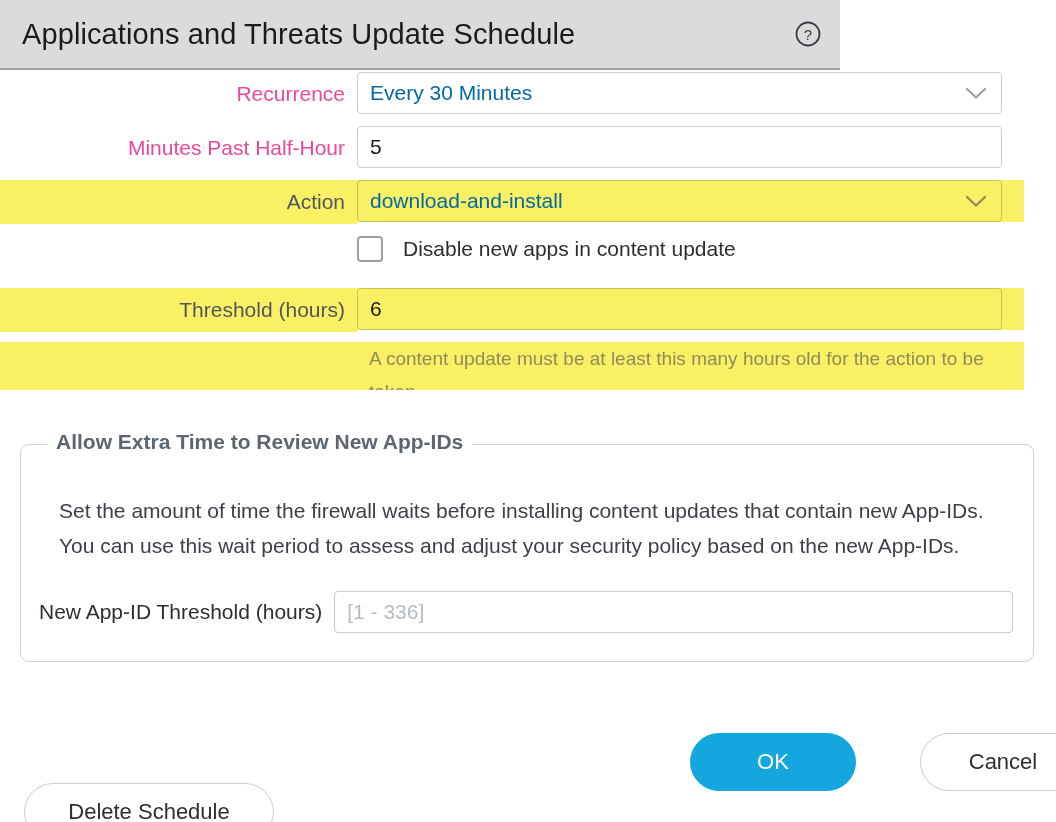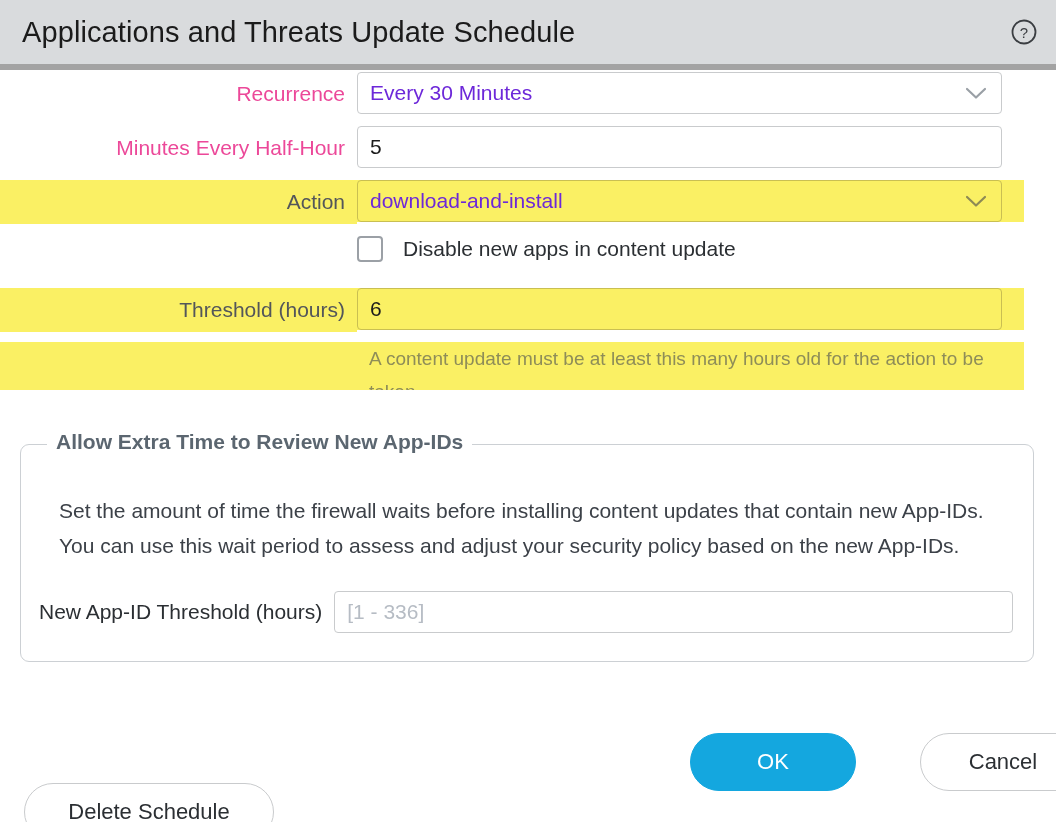--- a/index.html
+++ b/index.html
@@ -16,24 +16,24 @@
     position: relative;
     width: 1056px;
     height: 822px;
     background: #ffffff;
   }
 
   
   .titlebar {
     position: absolute;
     left: 0; top: 0;
-    width: 1056px;
+    width: 840px;
     height: 70px;
     background: #d9dbdd;
-    border-bottom: 6px solid #a3a3a3;
+    border-bottom: 2px solid #a3a3a3;
     display: flex;
     align-items: center;
   }
   .title-text {
     margin-left: 22px;
     font-size: 29px;
     font-weight: 400;
     color: #1b1b1b;
     letter-spacing: 0.1px;
     white-space: nowrap;
@@ -96,21 +96,21 @@
     position: relative;
     width: 100%;
     height: 42px;
     border: 1px solid #c9cbcd;
     border-radius: 4px;
     background: #ffffff;
     display: flex;
     align-items: center;
     padding: 0 40px 0 12px;
     font-size: 21px;
-    color: #6d28d9;
+    color: #0369a1;
     cursor: pointer;
     white-space: nowrap;
     overflow: hidden;
   }
   .selectbox .chev {
     position: absolute;
     right: 12px;
     top: 50%;
     transform: translateY(-50%);
     display: flex;
@@ -278,21 +278,21 @@
           <span class="chev">
             <svg width="26" height="16" viewBox="0 0 26 16">
               <path d="M4 4 L13 12.5 L22 4" fill="none" stroke="#9aa0a6" stroke-width="2.2" stroke-linecap="round" stroke-linejoin="round"></path>
             </svg>
           </span>
         </div>
       </div>
     </div>
 
     <div class="row">
-      <div class="label">Minutes Every Half-Hour</div>
+      <div class="label">Minutes Past Half-Hour</div>
       <div class="field">
         <input class="textbox" type="text" value="5" style="">
       </div>
     </div>
 
     <div class="row hl">
       <div class="label">Action</div>
       <div class="field">
         <div class="selectbox">
           <span>download-and-install</span>

